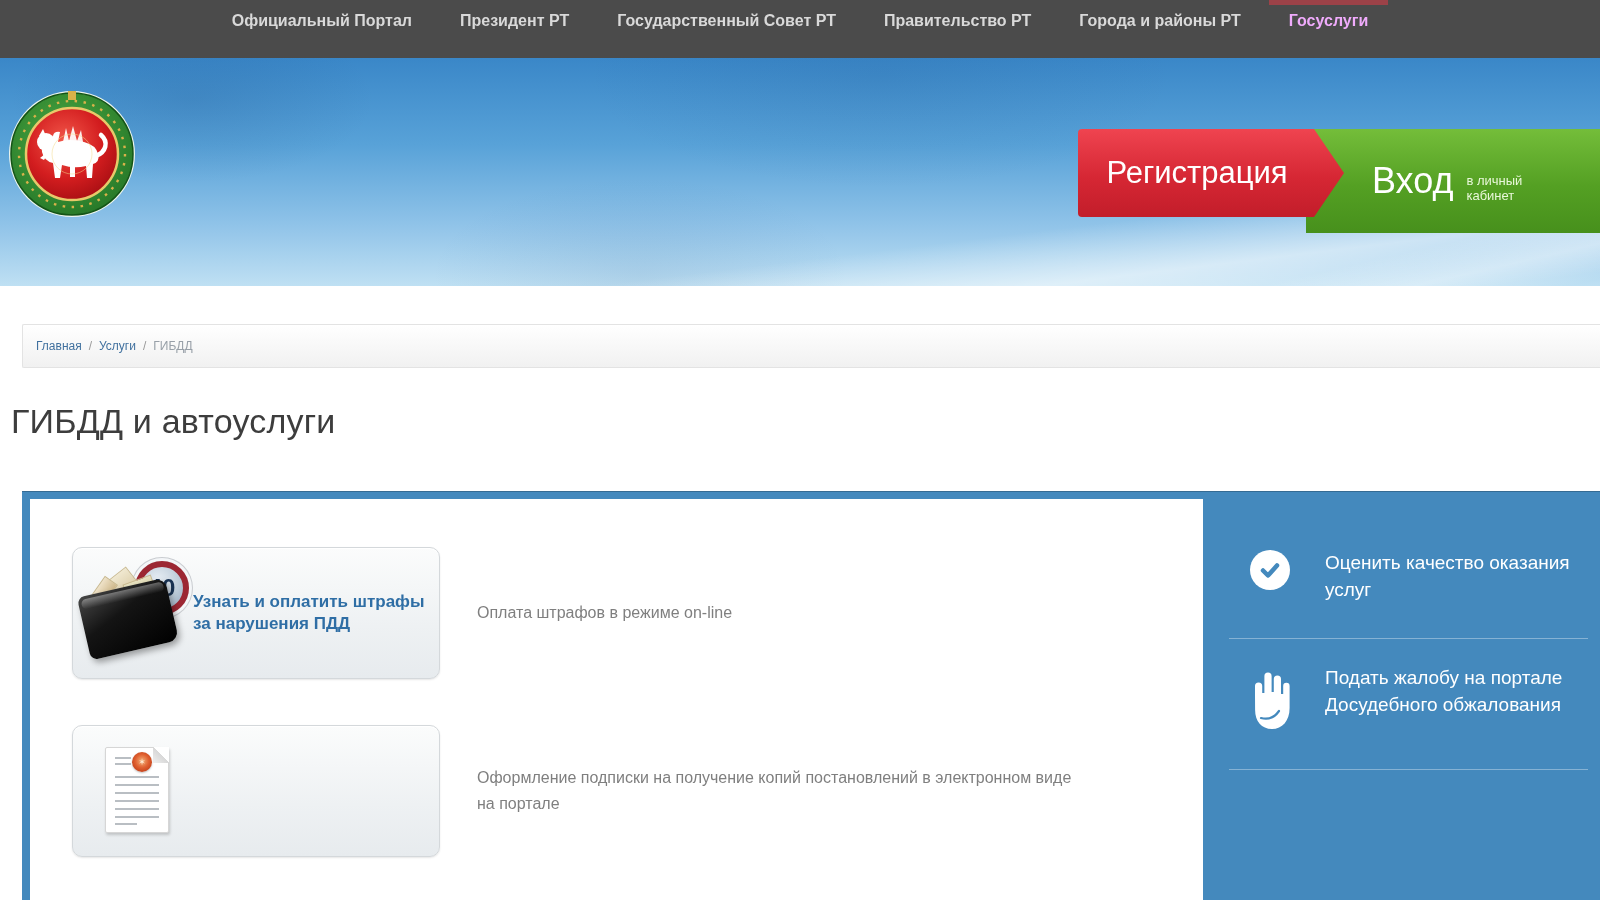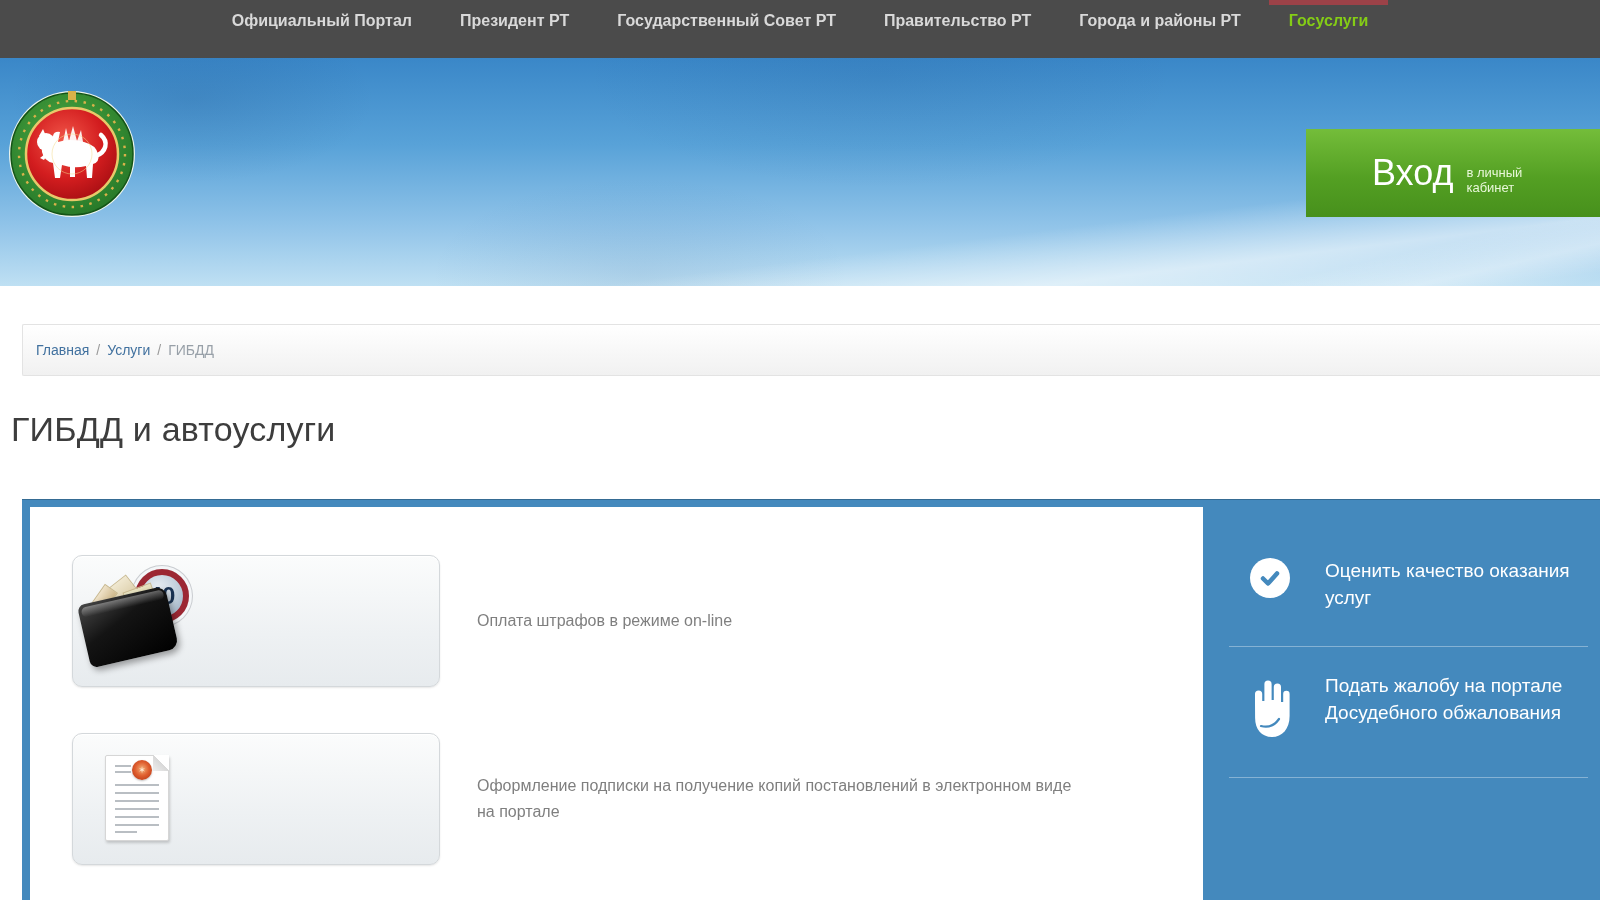--- a/index.html
+++ b/index.html
@@ -4,21 +4,21 @@
 <style>
   * { margin:0; padding:0; box-sizing:border-box; }
   html,body { width:1600px; height:900px; overflow:hidden; background:#fff;
               font-family:"Liberation Sans", sans-serif; }
 
   
   .topnav { height:58px; background:#4b4b4b; display:flex; justify-content:center;
             align-items:stretch; gap:36px; }
   .topnav .nav-item { color:#d9d9d9; font-size:16px; font-weight:bold; line-height:42px;
             padding:0 6px; position:relative; cursor:pointer; white-space:nowrap; }
-  .topnav .nav-item.active { color:#84cc16;text-align:right; }
+  .topnav .nav-item.active { color:#f0abfc;text-align:right; }
   .topnav .nav-item.active::before { content:""; position:absolute; top:0; left:-14px; right:-14px;
             height:5px; background:#9c4248; }
 
   
   .header { position:relative; height:228px; overflow:hidden;
             background:linear-gradient(180deg,#3a87c8 0%,#58a2d8 38%,#8ec2e8 72%,#bfe0f3 100%); }
   .header::before { content:""; position:absolute; inset:0;
             background:
               radial-gradient(260px 120px at 12% 18%, rgba(25,70,125,0.16), transparent 70%),
               radial-gradient(420px 160px at 55% 8%,  rgba(25,70,125,0.10), transparent 70%),
@@ -28,36 +28,36 @@
             background:linear-gradient(180deg,rgba(255,255,255,0) 0%,rgba(255,255,255,0.5) 50%,rgba(255,255,255,0) 100%); }
   .swoosh.s2 { right:-120px; bottom:-80px; width:1000px; height:70px; transform:rotate(-13deg);
             background:linear-gradient(180deg,rgba(255,255,255,0) 0%,rgba(255,255,255,0.35) 50%,rgba(255,255,255,0) 100%); }
 
   .logo { position:absolute; left:8px; top:32px; width:128px; height:128px; }
 
   .header-text { position:absolute; left:170px; top:50px; }
   .header-sub   { font-size:27px; color:rgba(230,243,252,0.88); letter-spacing:0.6px; }
   .header-title { font-size:63px; color:rgba(240,248,253,0.97); line-height:1.08; font-weight:normal; }
 
-  .btn-login { position:absolute; left:1306px; top:71px; width:294px; height:88px;
+  .btn-login { position:absolute; left:1306px; top:71px; width:294px; height:104px;
             background:linear-gradient(180deg,#74bd3a 0%,#54a023 55%,#47901c 100%);
             display:flex; align-items:center; padding-left:66px; cursor:pointer; }
   .login-word { font-size:36px; color:#fff; }
   .login-note { font-size:13px; color:#e9f8da; line-height:1.15; margin-left:13px; margin-top:16px; width:64px; }
   .btn-register { position:absolute; left:1078px; top:71px; width:266px; height:88px;
             background:linear-gradient(180deg,#ef4450 0%,#d62734 55%,#c21d2a 100%);
             clip-path:polygon(0 0, calc(100% - 30px) 0, 100% 50%, calc(100% - 30px) 100%, 0 100%);
             border-radius:4px; display:flex; align-items:center; justify-content:center;
             padding-right:28px; font-size:31px; color:#fff; cursor:pointer; z-index:2;
             filter:drop-shadow(1px 0 0 #d8c878); }
 
   
-  .breadcrumb { margin:38px 0 0 22px; height:52px; border:1px solid #e3e3e3; border-right:none;
+  .breadcrumb { margin:38px 0 0 22px; height:44px; border:1px solid #e3e3e3; border-right:none;
             background:linear-gradient(180deg,#ffffff,#f1f1f1); border-radius:2px 0 0 2px;
-            display:flex; align-items:center; padding-left:13px; font-size:14px; gap:7px; }
+            display:flex; align-items:center; padding-left:13px; font-size:12px; gap:7px; }
   .breadcrumb .bc-link { color:#41719f; text-decoration:none; cursor:pointer; }
   .breadcrumb .bc-sep  { color:#9a9a9a; }
   .breadcrumb .bc-cur  { color:#98a0a8; }
 
   .page-title { margin:34px 0 0 11px; font-size:34px; font-weight:normal; color:#3d3d3d; letter-spacing:0.2px; }
 
   
   .content-frame { margin-left:22px; margin-top:50px; height:440px; background:#4489bd;
             box-shadow:inset 0 1px 0 rgba(0,0,0,0.22); padding:8px 0 0 8px; display:flex; overflow:hidden; }
   .content-main { width:1173px; background:#fff; padding:48px 0 0 42px; }
@@ -159,20 +159,23 @@
       <path d="M88 66 C98 62 101 52 93 45" fill="none" stroke="#ffffff" stroke-width="4.5" stroke-linecap="round"></path>
     </g>
     <circle cx="64" cy="64" r="20" fill="none" stroke="#f3d98a" stroke-width="1" opacity="0.5"></circle>
   </svg>
 
 
   <div class="btn-login">
     <span class="login-word">Вход</span>
     <span class="login-note">в личный кабинет</span>
   </div>
+  <div class="btn-register">
+    <span>Регистрация</span>
+  </div>
 </div>
 
 <div class="breadcrumb">
   <span class="bc-link">Главная</span>
   <span class="bc-sep">/</span>
   <span class="bc-link">Услуги</span>
   <span class="bc-sep">/</span>
   <span class="bc-cur">ГИБДД</span>
 </div>
 
@@ -186,20 +189,21 @@
       <div class="service-card">
         <div class="service-icon">
           <div class="speed-sign">
             <span>40</span>
           </div>
           <div class="note n1"></div>
           <div class="note n2"></div>
           <div class="note n3"></div>
           <div class="wallet"></div>
         </div>
+        <div class="service-title">Узнать и оплатить штрафы за нарушения ПДД</div>
       </div>
       <div class="service-desc">Оплата штрафов в режиме on-line</div>
     </div>
 
     <div class="service-row">
       <div class="service-card">
         <div class="service-icon">
           <div class="doc">
             <div class="doc-top"></div>
             <div class="doc-fold"></div>

